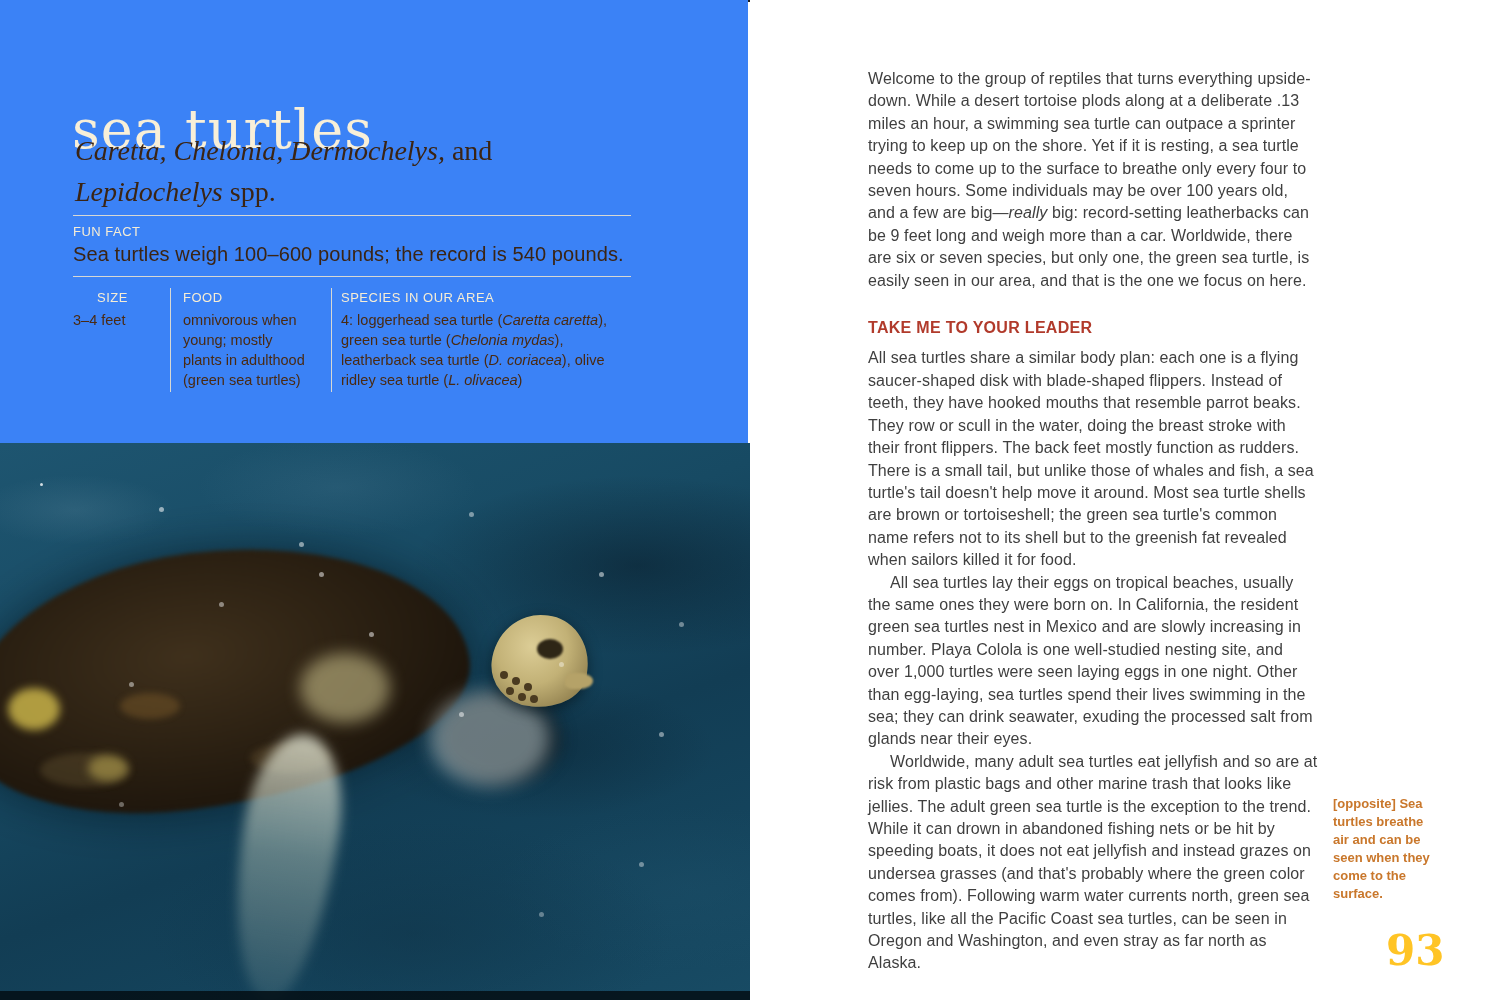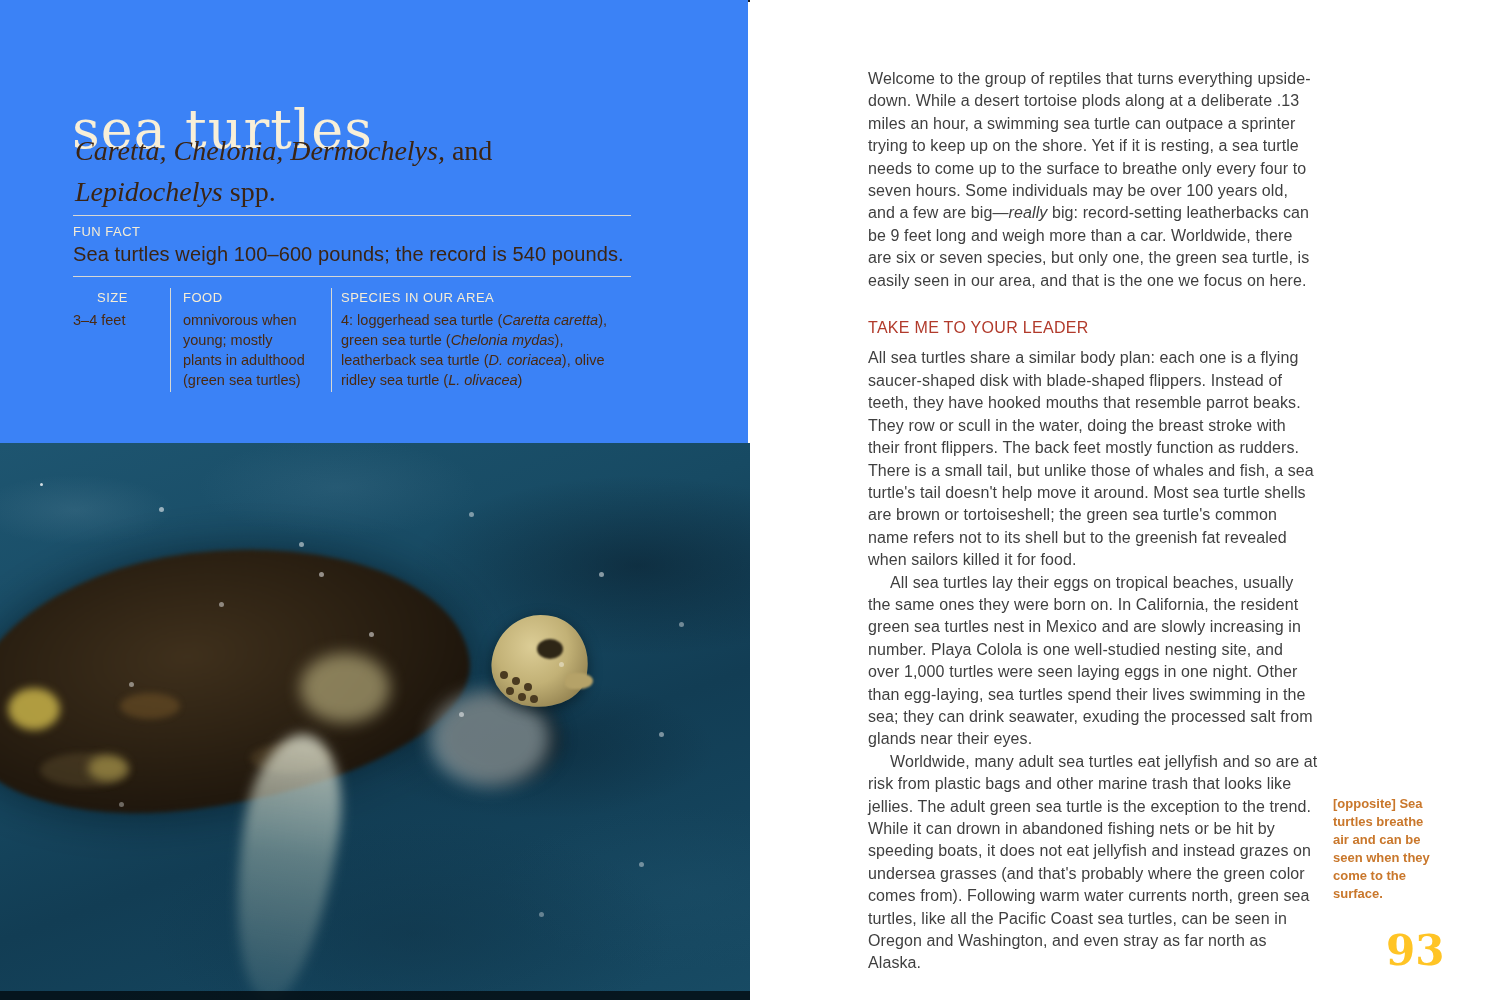--- a/index.html
+++ b/index.html
@@ -81,21 +81,21 @@
       80px 320px 0 1px rgba(255,255,255,.35), 600px 380px 0 1px rgba(255,255,255,.4),
       500px 430px 0 1px rgba(255,255,255,.35);}
   .photo-bottom-edge{position:absolute;left:0;bottom:0;width:750px;height:9px;background:rgba(4,14,20,.85);}
 
   
   .right-page{position:absolute;left:750px;top:0;width:750px;height:1000px;background:#ffffff;}
   .body-col{position:absolute;left:118px;top:68px;width:450px;color:#3F3F3F;
             font-size:16px;line-height:22.4px;letter-spacing:.1px;}
   .body-col p{margin:0;}
   .body-col p.indent{text-indent:22px;}
-  .section-heading{margin:25px 0 8px 0;font-size:16px;font-weight:normal;color:#B13A2B;letter-spacing:.3px;}
+  .section-heading{margin:25px 0 8px 0;font-size:16px;font-weight:bold;color:#B13A2B;letter-spacing:.3px;}
   .caption{position:absolute;left:583px;top:795px;width:99px;font-size:13px;font-weight:bold;
            line-height:1.38;color:#C9772B;}
   .folio{position:absolute;left:636px;top:926px;font-family:"DejaVu Serif",serif;
          font-size:42px;font-weight:bold;color:#FFC425;}
 </style>
 </head>
 <body>
 
 <div class="spread">
   <div class="top-edge"></div>

